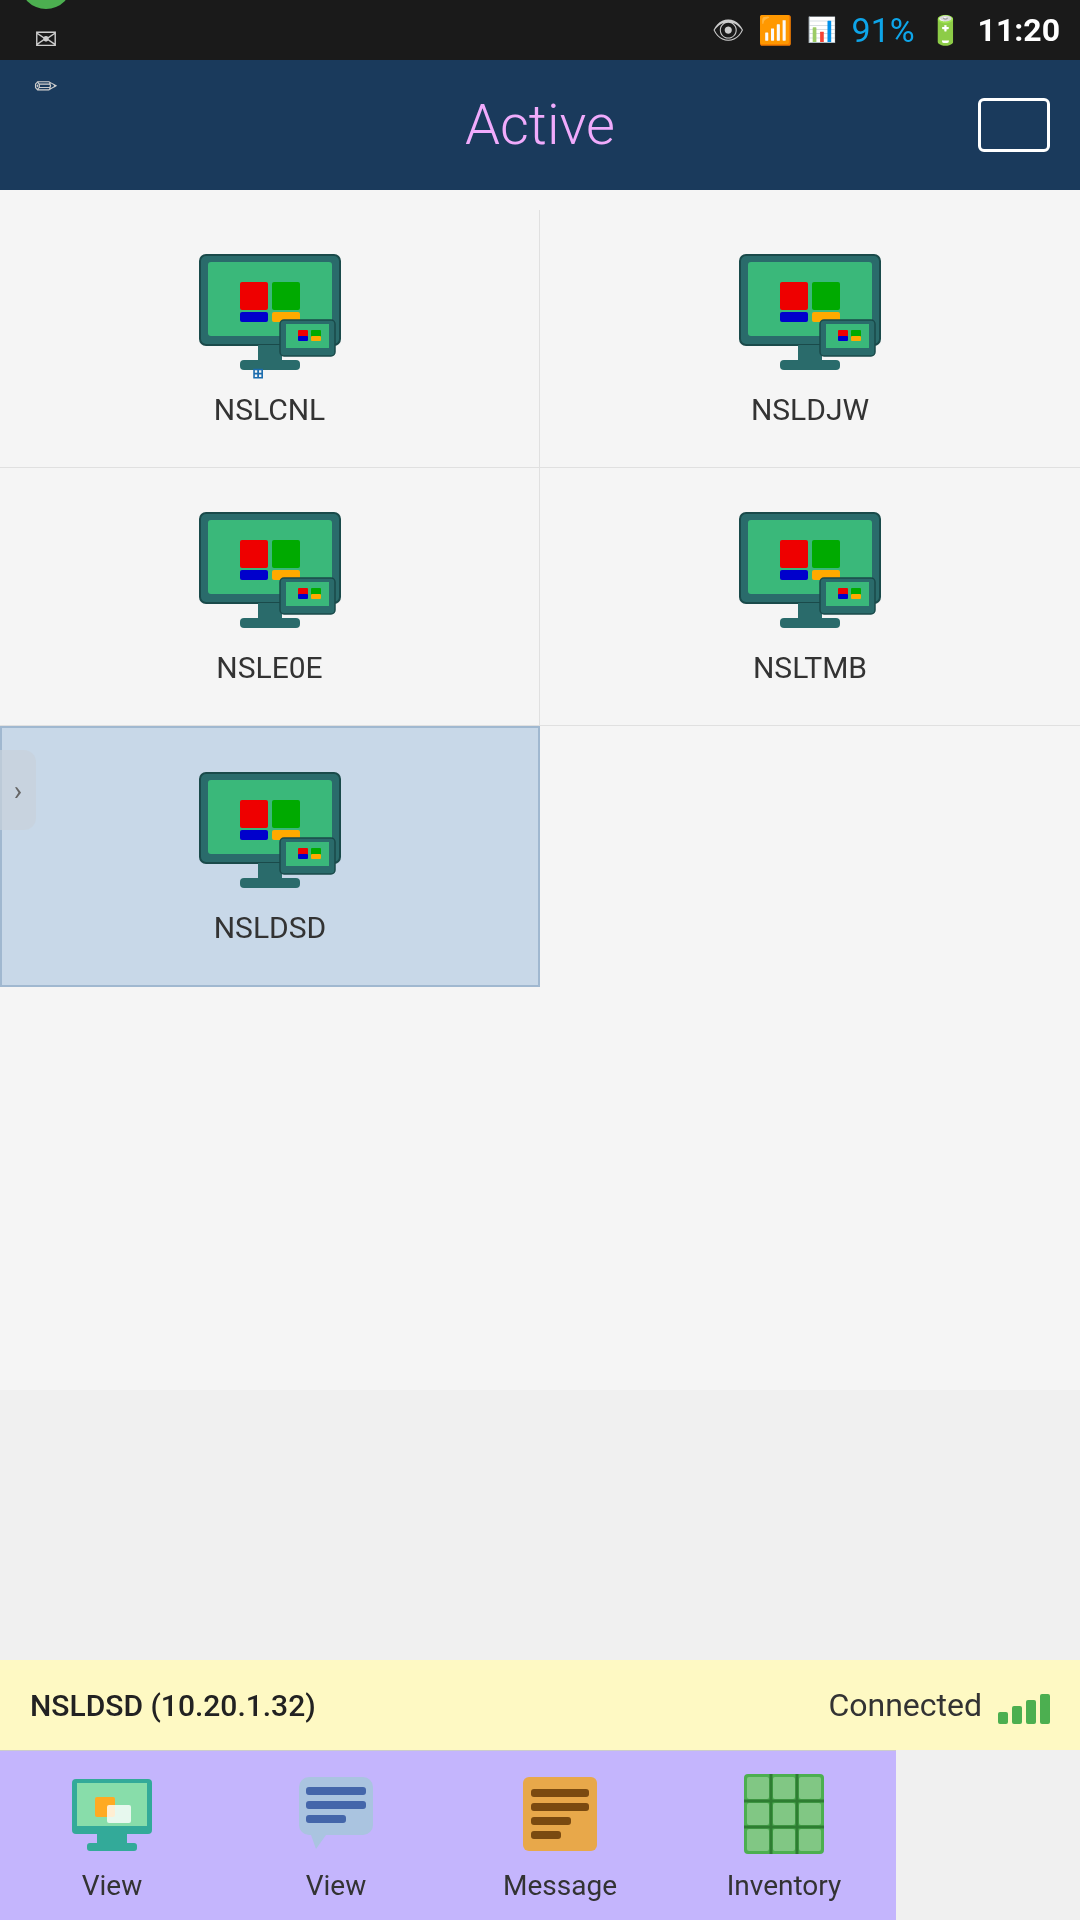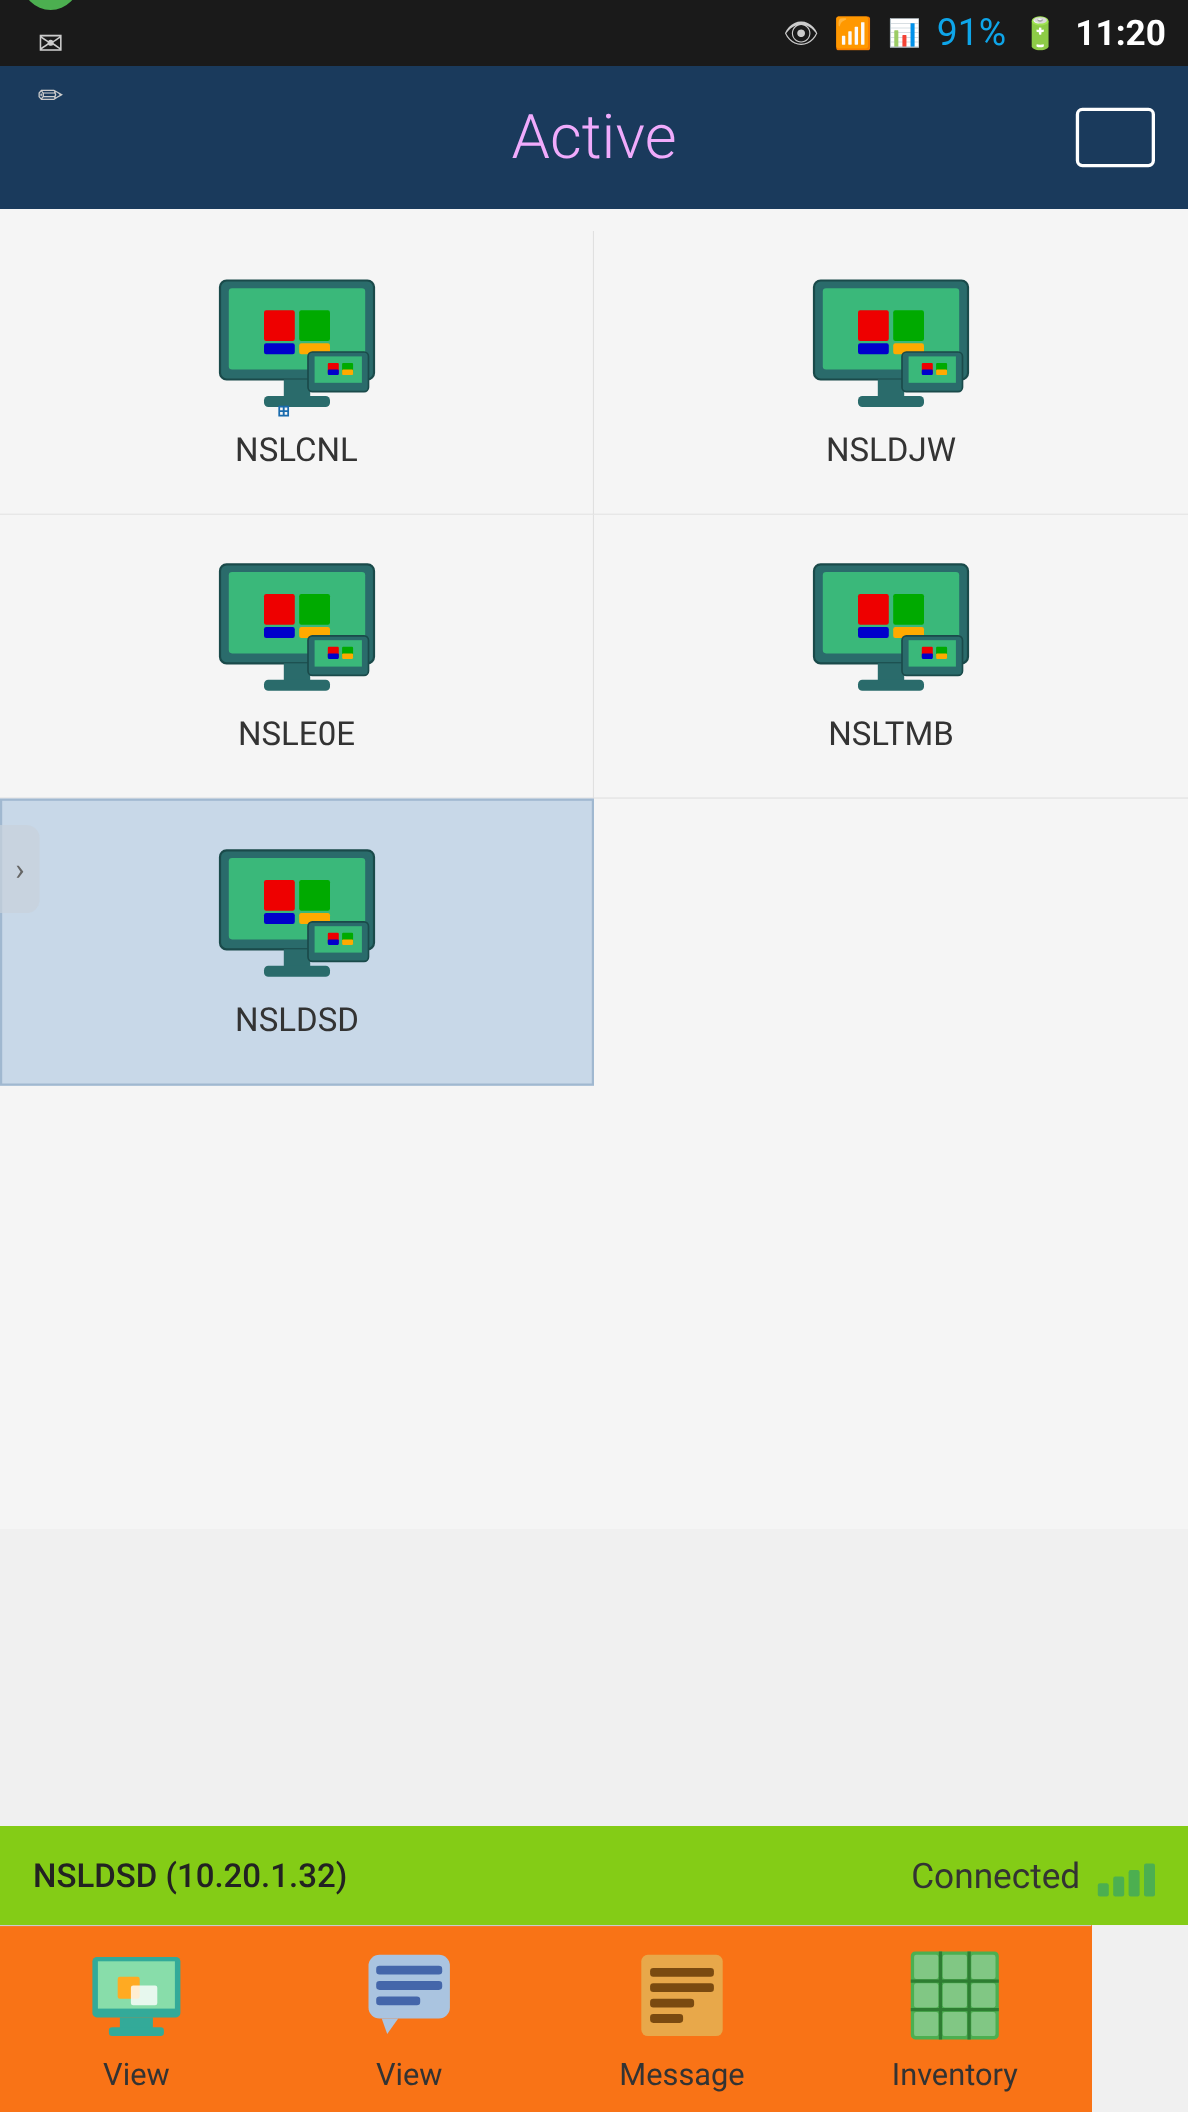--- a/index.html
+++ b/index.html
@@ -150,21 +150,21 @@
       font-size: 28px;
     }
 
     
     .bottom-status {
       position: fixed;
       bottom: 170px;
       left: 0;
       width: 1080px;
       height: 90px;
-      background: #84cc16;
+      background: #fef9c3;
       display: flex;
       align-items: center;
       justify-content: space-between;
       padding: 0 30px;
       z-index: 100;
     }
     .bottom-status-device {
       font-size: 30px;
       color: #222;
       font-weight: 500;
@@ -188,23 +188,23 @@
       width: 10px;
       background: #4caf50;
       border-radius: 2px;
     }
 
     
     .bottom-toolbar {
       position: fixed;
       bottom: 0;
       left: 0;
-      width: 992px;
+      width: 896px;
       height: 170px;
-      background: #f97316;
+      background: #c4b5fd;
       display: flex;
       align-items: center;
       justify-content: space-around;
       border-top: 1px solid #ccc;
       z-index: 100;
     }
     .toolbar-item {
       display: flex;
       flex-direction: column;
       align-items: center;

